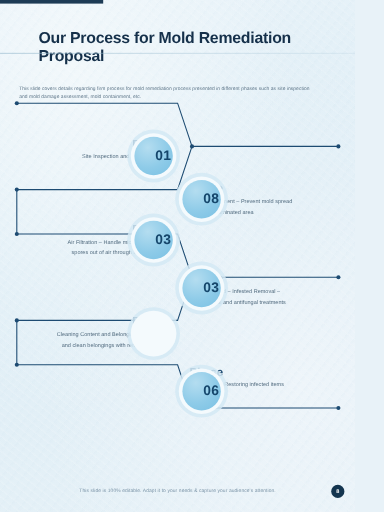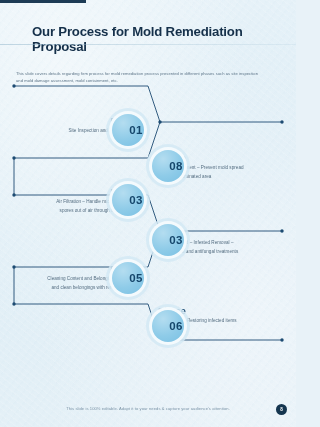--- a/index.html
+++ b/index.html
@@ -211,23 +211,20 @@
 
     <div class="row row-left" style="top:200px;height:52px;">
       <div class="txt">
         <div class="phase-word">Phase</div>
         <div class="phase-desc">Cleaning Content and Belongings – Sanitize and clean belongings with removing odors</div>
       </div>
     </div>
     <div class="circle-wrap" style="left:106px;top:204px;">
       <div class="halo"></div>
       <div class="ring"></div>
-      <div class="disc">
-        <span class="num">05</span>
-      </div>
     </div>
 
     <div class="row row-right" style="top:248px;height:40px;">
       <div class="txt">
         <div class="phase-word">Phase</div>
         <div class="phase-desc">Restoration – Restoring infected items with repairs</div>
       </div>
     </div>
     <div class="circle-wrap" style="left:146px;top:252px;">
       <div class="halo"></div>

